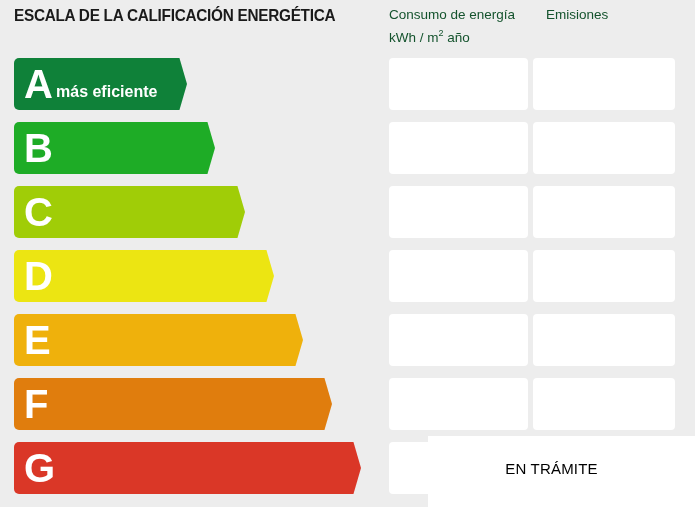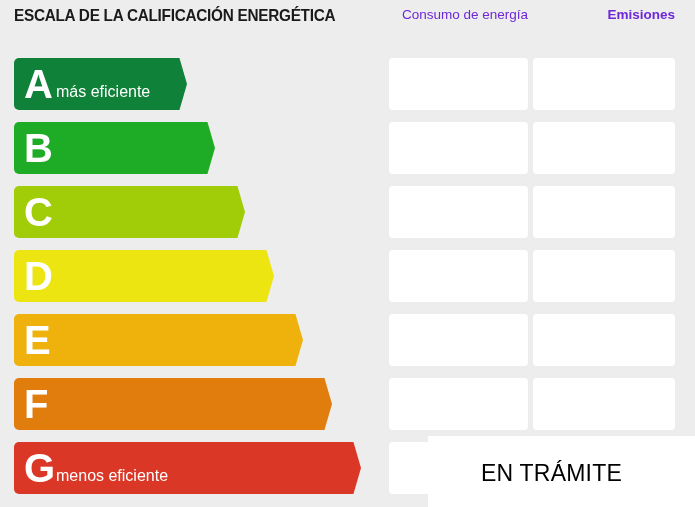--- a/index.html
+++ b/index.html
@@ -38,28 +38,28 @@
     color: #1a1a1a;
     font-family: "Liberation Sans Narrow", "Liberation Sans", sans-serif;
     transform: scaleX(0.93);
     transform-origin: left top;
     white-space: nowrap;
   }
 
   .col-header {
     position: absolute;
     top: 6px;
-    text-align: right;
-    color: #6d28d9;
+    text-align: left;
+    color: #14532d;
     font-size: 13.5px;
     line-height: 18px;
     font-family: "Liberation Sans", sans-serif;
   }
   #col-header-consumo { left: 389px; width: 139px; }
-  #col-header-emisiones { left: 533px; width: 142px; font-weight: bold; }
+  #col-header-emisiones { left: 546px; width: 142px; }
   .col-header .unit { display: block; }
   .col-header sup, .col-header sub { font-size: 9px; }
   .col-header sup { vertical-align: super; }
   .col-header sub { vertical-align: sub; }
 
   
   .rating-row {
     position: absolute;
     left: 0;
     width: 695px;
@@ -95,21 +95,21 @@
     color: #ffffff;
     line-height: 40px;
     font-family: "Liberation Sans Narrow", "Liberation Sans", sans-serif;
   }
 
   .band-note {
     position: absolute;
     left: 42px;
     bottom: 9px;
     font-size: 16px;
-    font-weight: normal;
+    font-weight: bold;
     color: #ffffff;
     line-height: 18px;
     white-space: nowrap;
     font-family: "Liberation Sans Narrow", "Liberation Sans", sans-serif;
   }
 
   
   .value-box {
     position: absolute;
     top: 0;
@@ -138,36 +138,37 @@
     height: 71px;
     background: #ffffff;
   }
 
   #status-text {
     position: absolute;
     left: 0;
     top: 24px;
     width: 247px;
     text-align: center;
-    font-size: 23px;
+    font-size: 15px;
     color: #000000;
     font-family: "Liberation Sans", sans-serif;
     letter-spacing: 0.2px;
   }
 </style>
 </head>
 <body>
 
 <div id="scale-widget">
 
   <div id="header-row">
     <div id="scale-title">ESCALA DE LA CALIFICACIÓN ENERGÉTICA</div>
 
     <div class="col-header" id="col-header-consumo">
       <span>Consumo de energía</span>
+      <span class="unit"><span>kWh / m</span><sup>2</sup><span> año</span></span>
     </div>
 
     <div class="col-header" id="col-header-emisiones">
       <span>Emisiones</span>
     </div>
   </div>
 
   <div id="rows-container">
       <div class="rating-row" style="top: 58px;">
         <div class="band" style="width: 147px; background: rgb(15, 129, 57);">
@@ -239,21 +240,20 @@
           <span class="value-text"></span>
         </div>
         <div class="value-box col2">
           <span class="value-text"></span>
         </div>
       </div>
       <div class="rating-row" style="top: 442px;">
         <div class="band" style="width: 321px; background: rgb(218, 55, 39);">
           <span class="band-arrow"></span>
           <span class="band-letter">G</span>
-          <span class="band-note">menos eficiente</span>
         </div>
         <div class="value-box col1">
           <span class="value-text"></span>
         </div>
         <div class="value-box col2">
           <span class="value-text"></span>
         </div>
       </div>
     </div>
 

